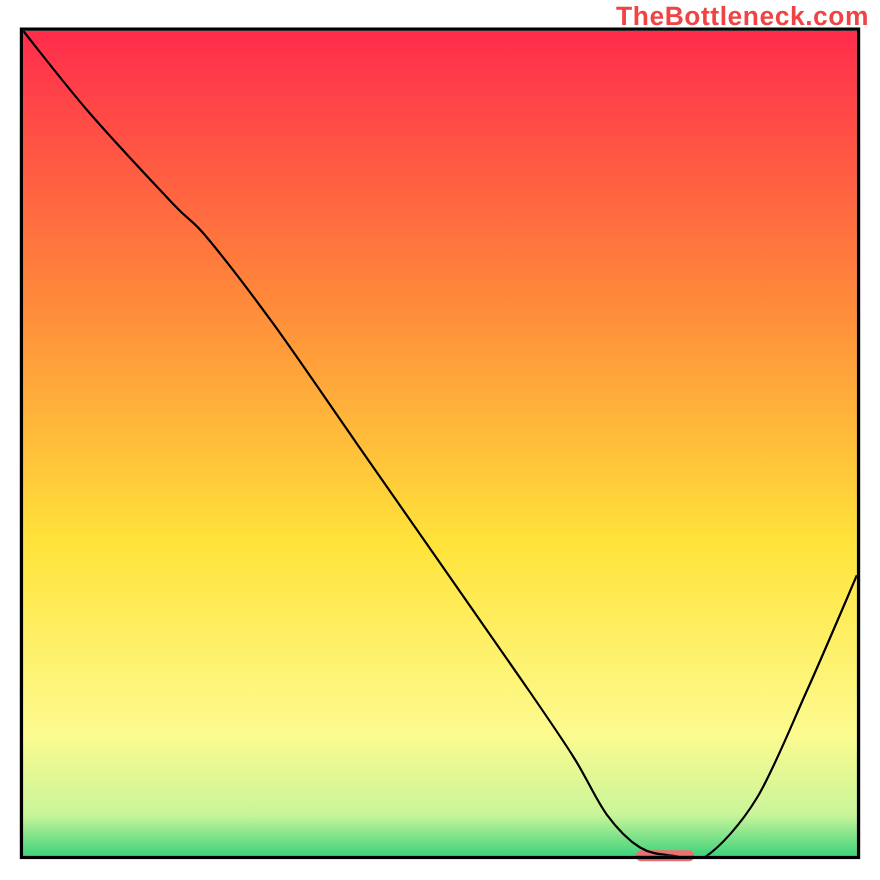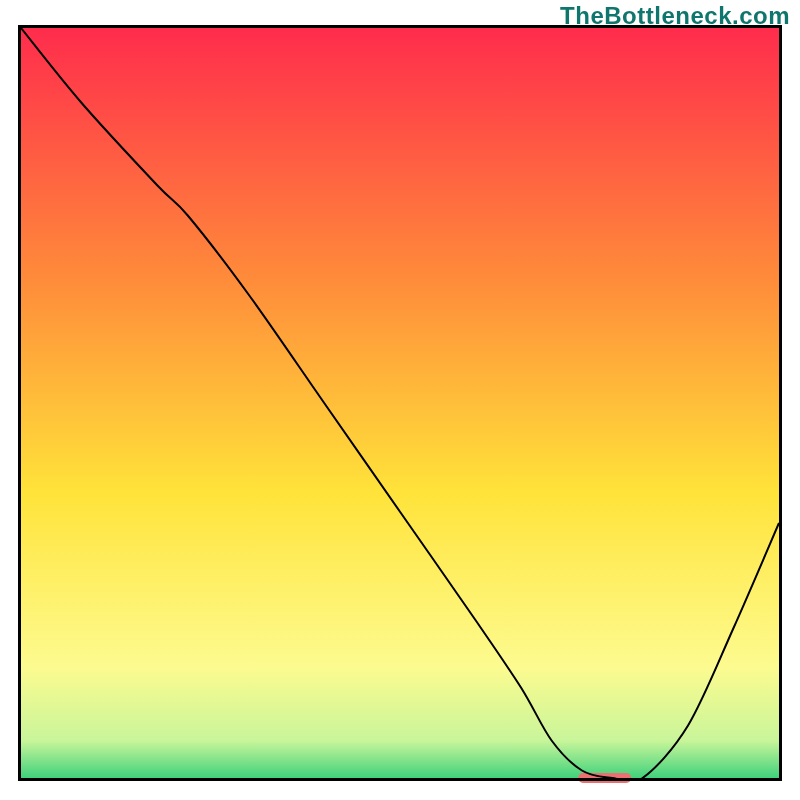--- a/index.html
+++ b/index.html
@@ -23,21 +23,21 @@
     width: 800px;
     height: 800px;
     display: block;
   }
   .watermark {
     position: absolute;
     top: 2px;
     right: 10px;
     font-size: 24px;
     font-weight: 600;
-    color: #0f766e;
+    color: #ef4444;
     letter-spacing: 0.5px;
     user-select: none;
   }
 </style>
 </head>
 <body>
 
 <div class="container">
   <svg class="plot" viewBox="0 0 800 800">
     <defs>

